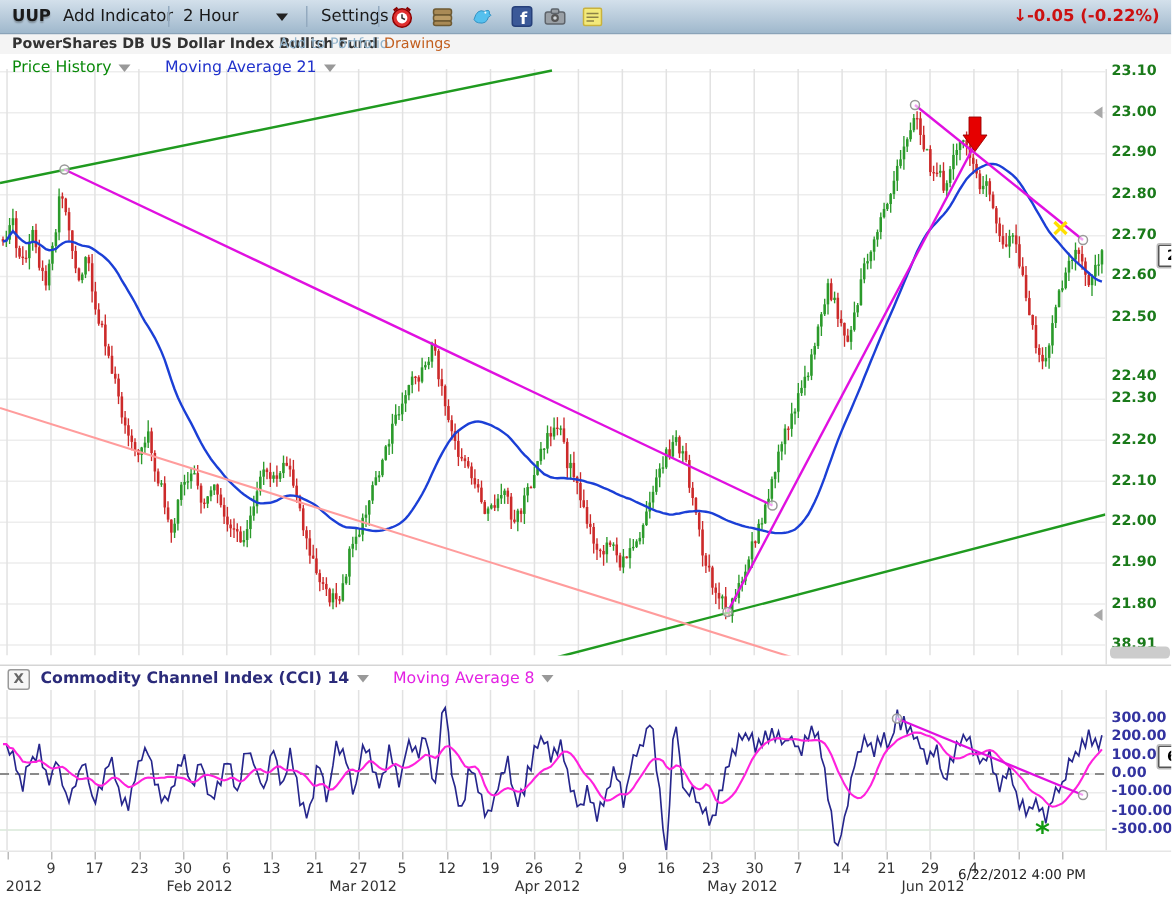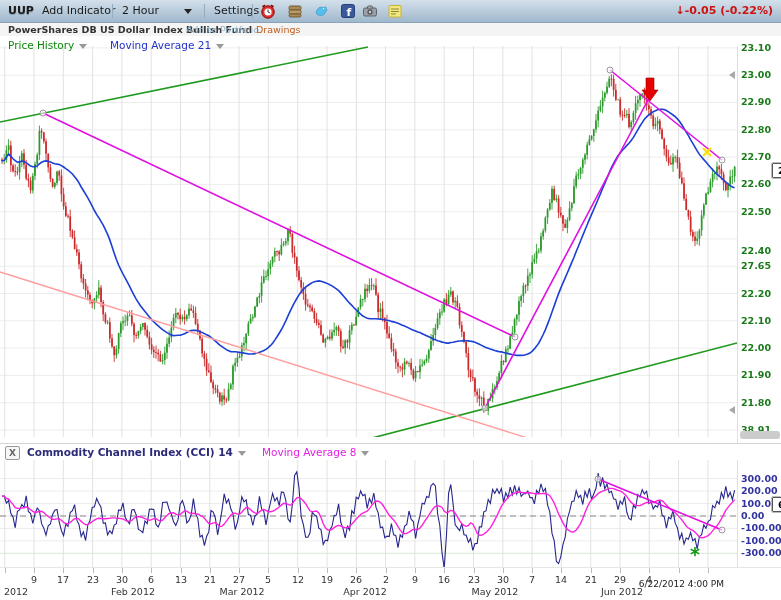--- a/index.html
+++ b/index.html
@@ -883,21 +883,21 @@
 
   <div id="yaxisPrice">
       <div class="ylab" style="top: 42px;">23.10</div>
       <div class="ylab" style="top: 69px;">23.00</div>
       <div class="ylab" style="top: 96px;">22.90</div>
       <div class="ylab" style="top: 124px;">22.80</div>
       <div class="ylab" style="top: 151px;">22.70</div>
       <div class="ylab" style="top: 178px;">22.60</div>
       <div class="ylab" style="top: 206px;">22.50</div>
       <div class="ylab" style="top: 245px;">22.40</div>
-      <div class="ylab" style="top: 260px;">27.65</div>
+      <div class="ylab" style="top: 260px;">22.30</div>
       <div class="ylab" style="top: 288px;">22.20</div>
       <div class="ylab" style="top: 315px;">22.10</div>
       <div class="ylab" style="top: 342px;">22.00</div>
       <div class="ylab" style="top: 369px;">21.90</div>
       <div class="ylab" style="top: 397px;">21.80</div>
       <div class="ylab" style="top: 424px;">38.91</div>
     </div>
   <div class="pricebox" style="top:163px">22.66</div>
   <div class="axarrow" style="top:71px"></div>
   <div class="axarrow" style="top:406px"></div>

